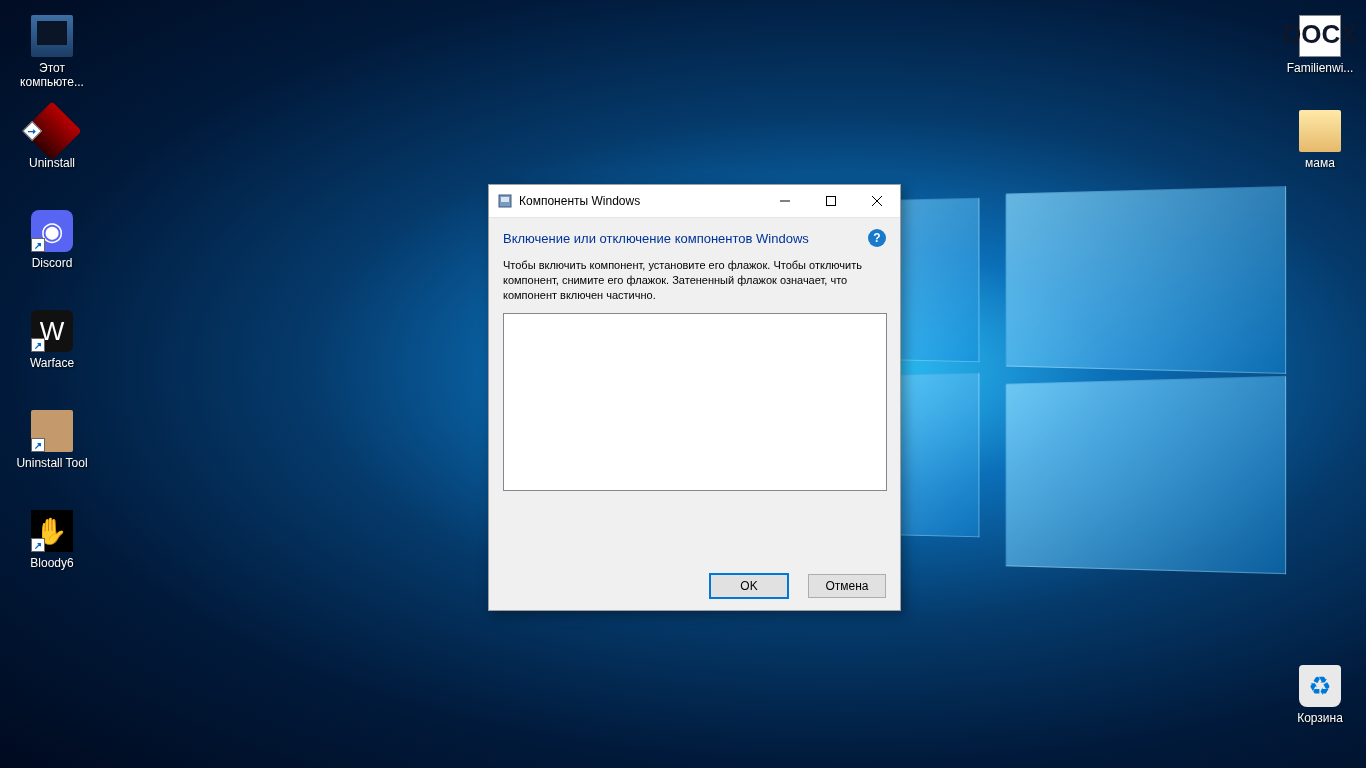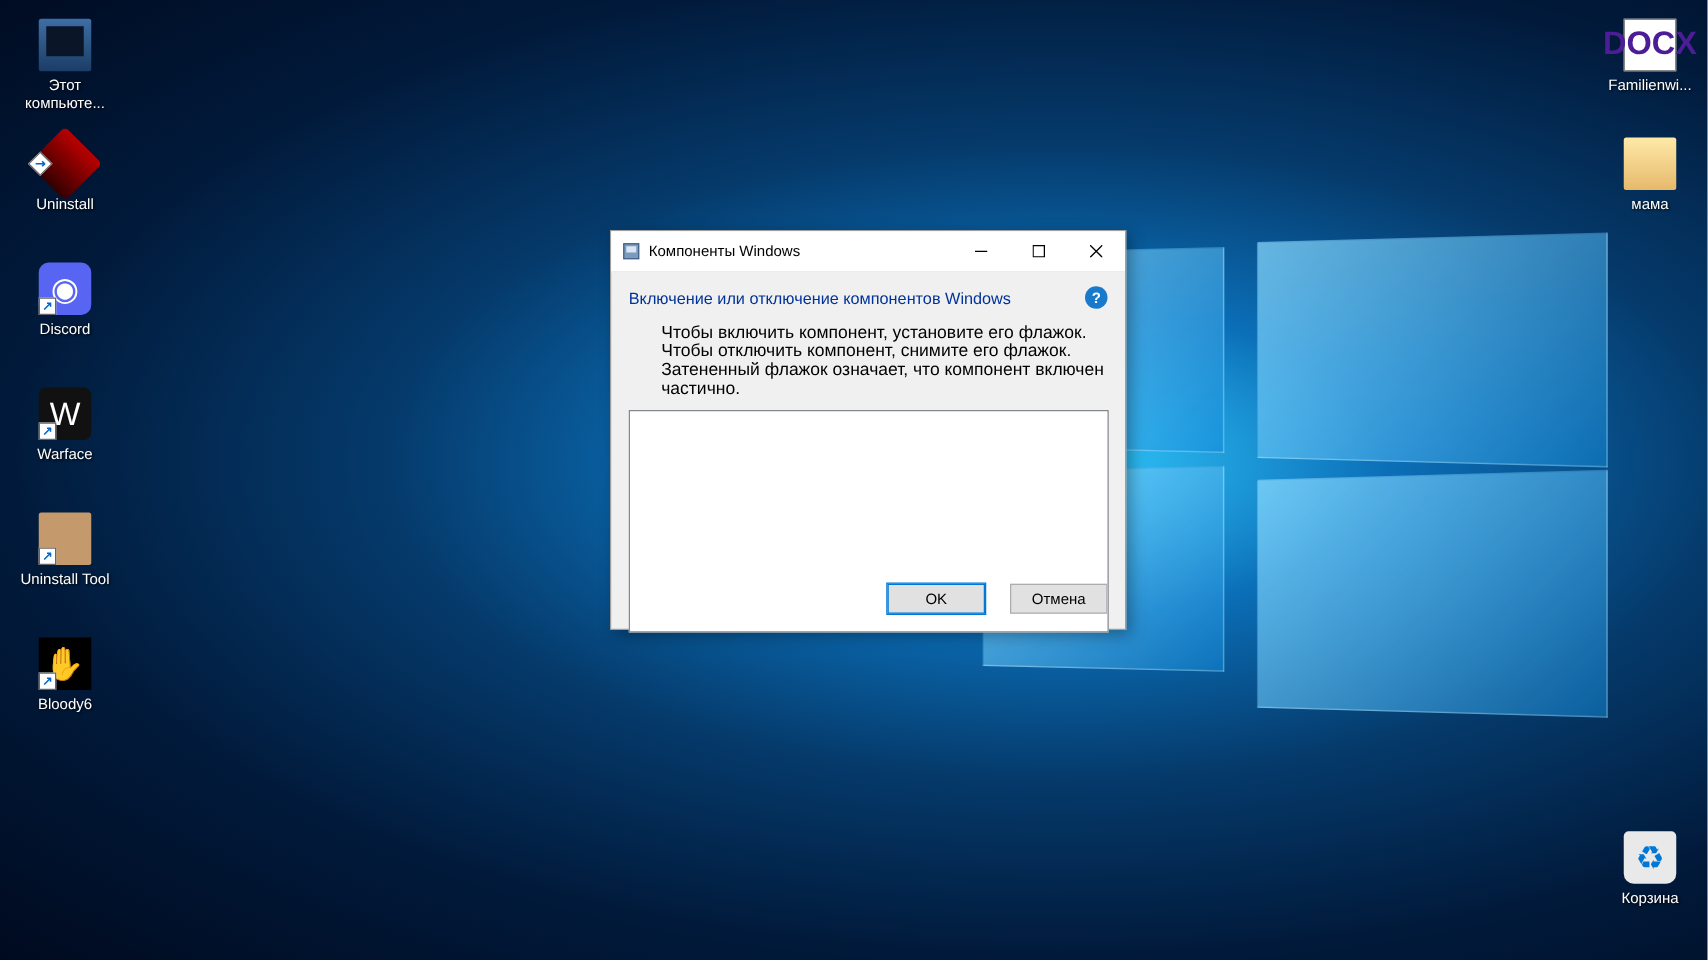--- a/index.html
+++ b/index.html
@@ -46,21 +46,21 @@
   font-size: 12px;
   text-shadow: 1px 1px 2px rgba(0,0,0,0.9);
   line-height: 14px;
   word-wrap: break-word;
 }
 
 
 .dialog {
   position: absolute;
   left: 488px; top: 184px;
-  width: 413px; height: 320px;
+  width: 413px; height: 427px;
   background: #f0f0f0;
   border: 1px solid #9f9f9f;
   box-shadow: 4px 4px 12px rgba(0,0,0,0.35);
   color: #000;
 }
 .titlebar {
   height: 33px;
   background: #fff;
   display: flex; align-items: center;
   border-bottom: 1px solid #e6e6e6;
@@ -94,25 +94,24 @@
   right: 14px; top: 44px;
   width: 18px; height: 18px;
   border-radius: 50%;
   background: #1979ca;
   color: #fff;
   font-size: 12px; font-weight: bold;
   display: flex; align-items: center; justify-content: center;
   cursor: pointer;
 }
 .dialog-text {
-  font-size: 14px;
+  font-size: 11px;
   line-height: 15px;
   margin-top: 10px;
   color: #000;
-  margin-left: 26px;
 }
 .features-list {
   margin-top: 10px;
   width: 384px; height: 178px;
   background: #fff;
   border: 1px solid #828790;
 }
 .dialog-buttons {
   position: absolute;
   right: 14px; bottom: 12px;
@@ -131,21 +130,21 @@
 }
 
 
 .ico-pc { background: linear-gradient(#3e6ea5,#1b3d66); border-radius: 2px; position:relative; }
 .ico-pc::after{content:"";position:absolute;left:6px;top:6px;right:6px;bottom:12px;background:#0b1528;}
 .ico-discord { background: #5865F2; border-radius: 8px; color:#fff; }
 .ico-warface { background: #111; border-radius: 6px; color:#fff; }
 .ico-warthunder { background: linear-gradient(#b00,#300); transform: rotate(45deg); border-radius:4px; }
 .ico-uninstall { background: #c49a6c; border-radius:2px; }
 .ico-bloody { background:#000; color:#cc0000; }
-.ico-docx { background:#fff;border:1px solid #888;color:#4c1d95;font-size:7px;font-weight:bold;display:flex;align-items:flex-end;justify-content:center;padding-bottom:4px;}
+.ico-docx { background:#fff;border:1px solid #888;color:#0f172a;font-size:7px;font-weight:bold;display:flex;align-items:flex-end;justify-content:center;padding-bottom:4px;}
 .ico-folder { background: linear-gradient(#ffe9a8,#e6b96b); border-radius:2px; }
 .ico-bin { background:#e9e9e9;border-radius:4px 4px 8px 8px;color:#0078d7; }
 </style>
 </head>
 <body>
 
 <div class="winlogo">
   <div class="pane p1"></div>
     <div class="pane p2"></div>
   <div class="pane p3"></div>

